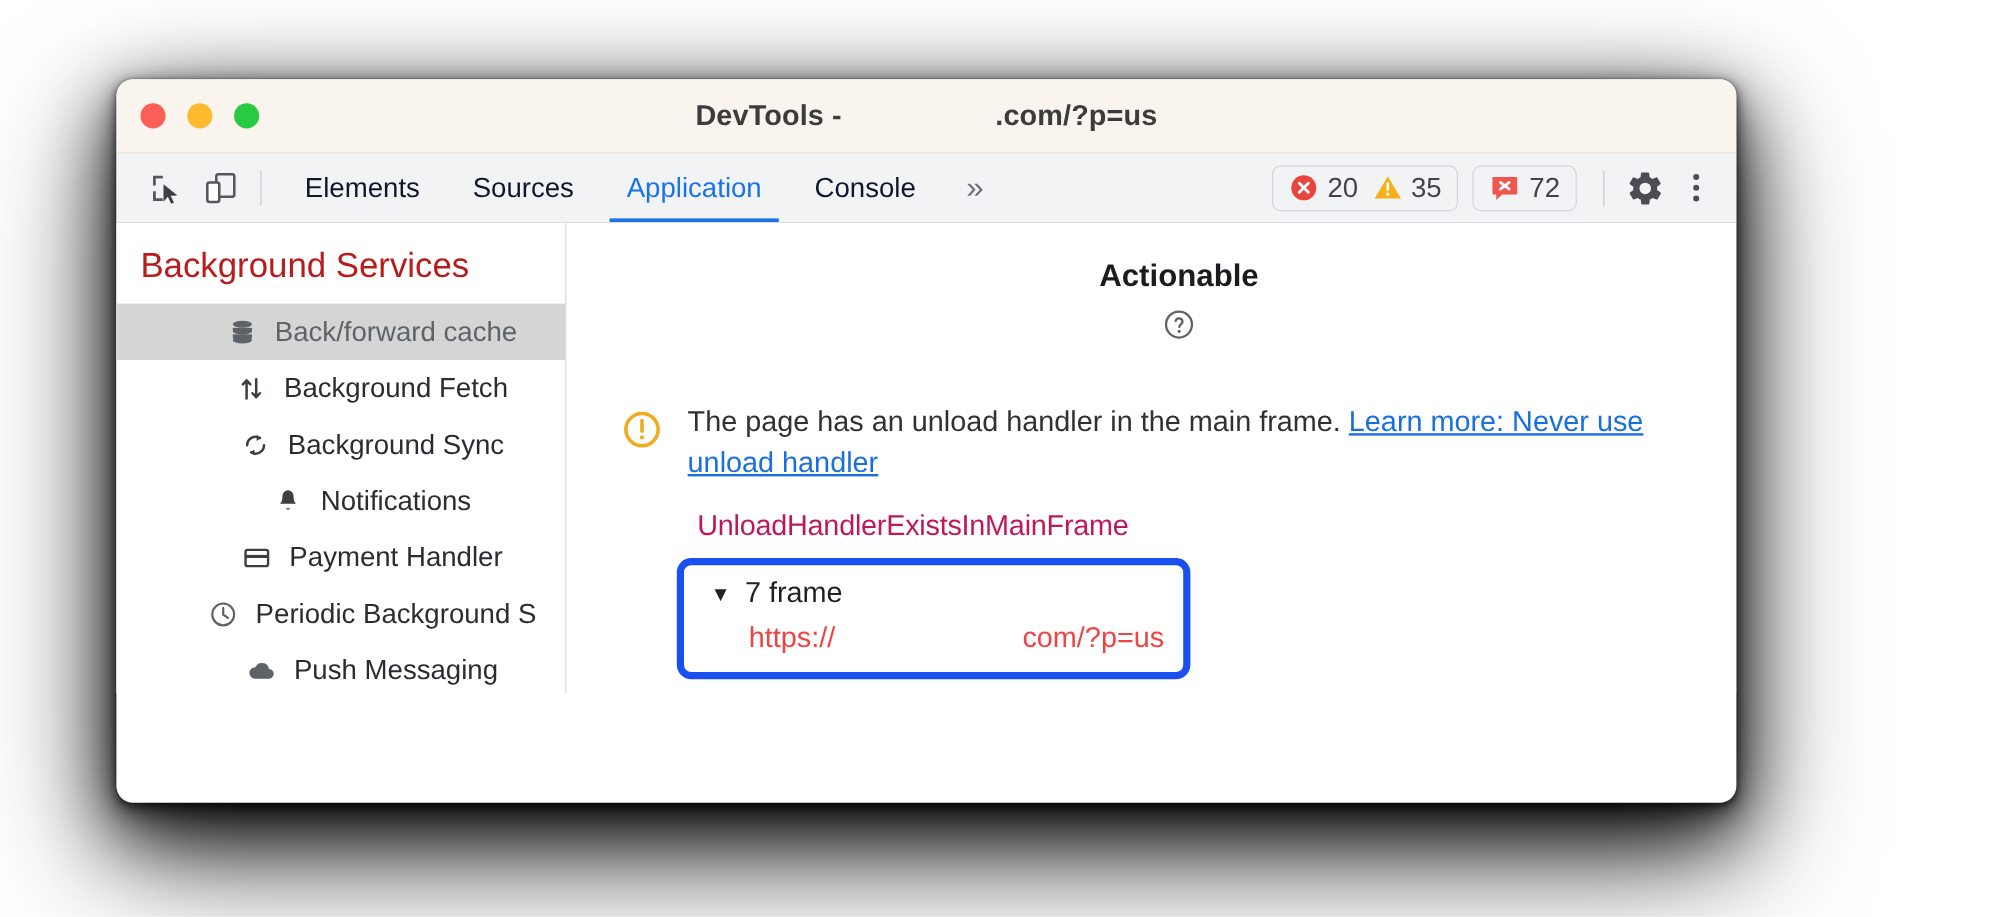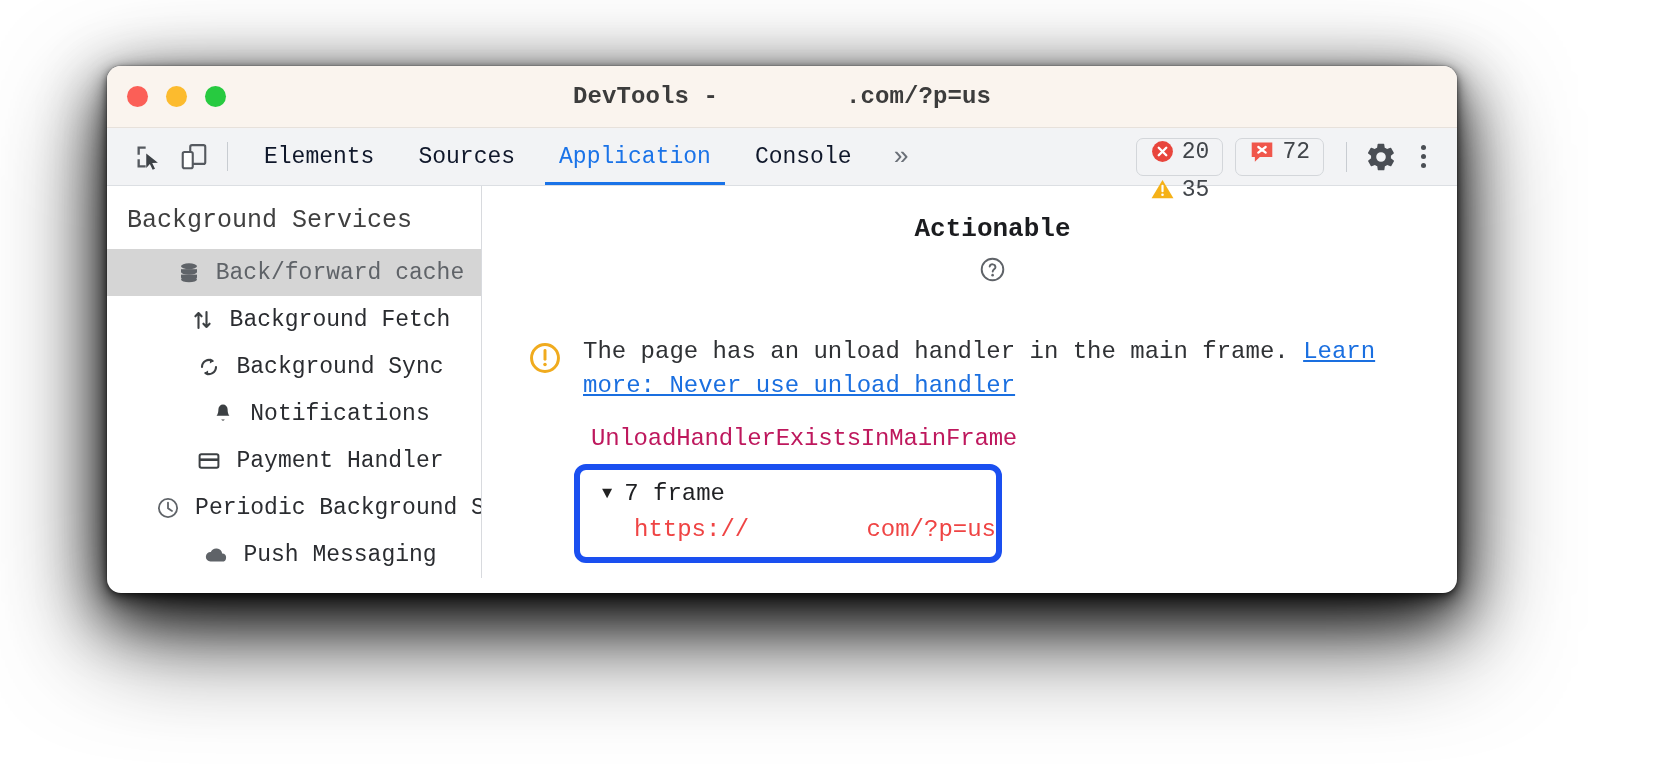--- a/index.html
+++ b/index.html
@@ -15,34 +15,33 @@
 
   
   .shadow-stage {
     position: absolute;
     left: 0; top: 0;
     width: 1678px; height: 764px;
   }
 
   .window {
     position: absolute;
-    left: 107px;
+    left: 97px;
     top: 66px;
     width: 1350px;
-    height: 527px;
+    height: 603px;
     border-radius: 14px;
     background: #ffffff;
     overflow: hidden;
     box-shadow:
       0 0 0 1px rgba(0,0,0,0.09),
       0 6px 18px rgba(0,0,0,0.55),
       0 22px 60px rgba(0,0,0,0.85),
       0 40px 110px rgba(0,0,0,0.75),
       0 2px 6px rgba(0,0,0,0.5);
-    font-family: Liberation Mono, monospace;
   }
 
   
   .titlebar {
     position: relative;
     height: 62px;
     background: #faf4ee;
     border-bottom: 1px solid #e7e1db;
     display: flex;
     align-items: center;
@@ -150,21 +149,20 @@
     display: flex;
     align-items: center;
     gap: 12px;
     border: 1px solid #d3d6da;
     border-radius: 7px;
     height: 38px;
     padding: 0 13px;
     margin-right: 12px;
     background: transparent;
     cursor: pointer;
-    flex-direction: column;
   }
   .counter {
     display: flex;
     align-items: center;
     gap: 7px;
     font-size: 23px;
     color: #41454a;
   }
 
   .gear-btn {
@@ -198,22 +196,22 @@
   .sidebar {
     width: 375px;
     background: #ffffff;
     border-right: 1px solid #d8dade;
     padding-top: 10px;
     overflow: hidden;
     flex: 0 0 375px;
   }
 
   .sidebar-header {
-    font-size: 25px;
-    color: #404040;
+    font-size: 29px;
+    color: #b91c1c;
     padding: 10px 0 14px 20px;
     white-space: nowrap;
   }
 
   .sb-item {
     display: flex;
     align-items: center;
     gap: 14px;
     height: 47px;
     padding-left: 52px;

